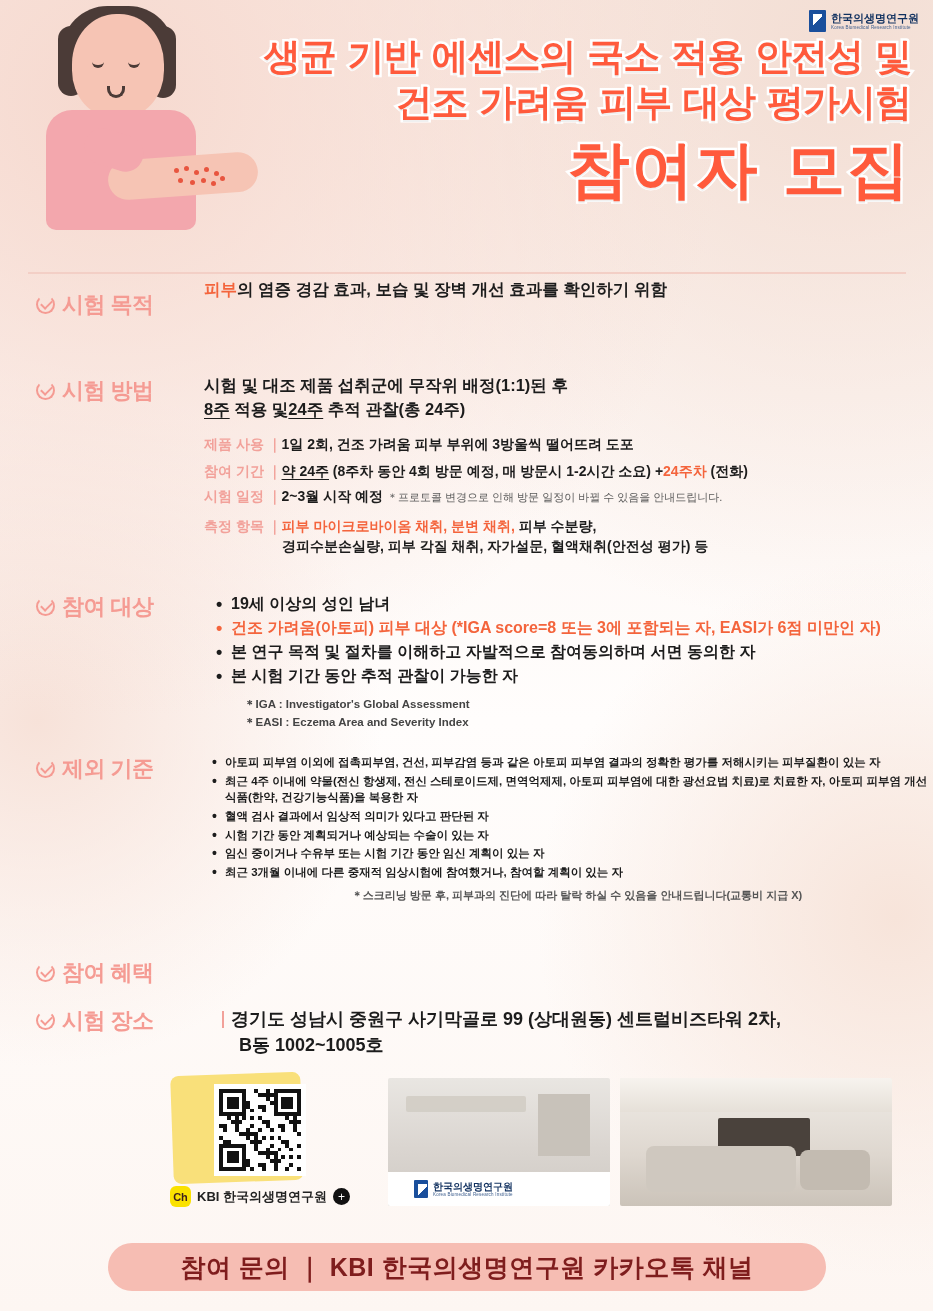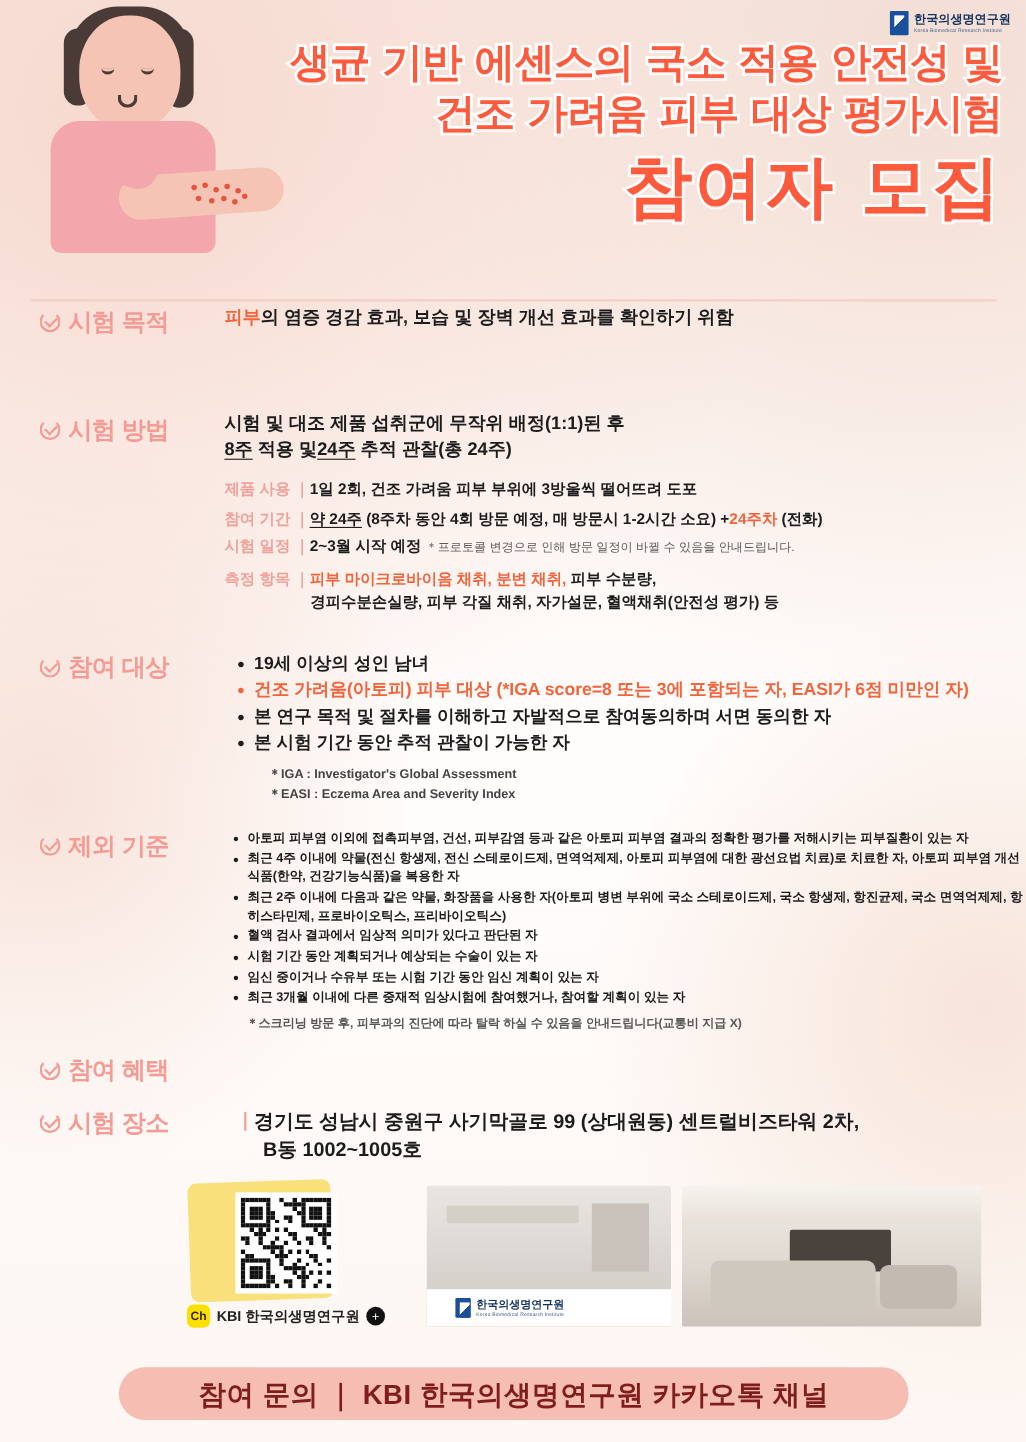--- a/index.html
+++ b/index.html
@@ -121,21 +121,21 @@
   .u { text-decoration: underline; text-underline-offset: 3px; }
   .tiny { font-size: 11px; font-weight: normal; color: #5a5a5a; }
   .bullets { list-style: none; }
   .bullets li { position: relative; padding-left: 15px; font-size: 16px; font-weight: bold; color: #1c1c1c; line-height: 1.5; }
   .bullets li::before { content: "•"; position: absolute; left: 0; top: -1px; font-size: 18px; }
   .bullets li.hl { color: #f4643c; }
   .note { font-size: 11.5px; font-weight: bold; color: #444; line-height: 1.6; margin-left: 28px; }
   .exclist { list-style: none; }
   .exclist li { position: relative; padding-left: 13px; font-size: 11.5px; font-weight: bold; color: #1c1c1c; line-height: 1.45; margin-bottom: 2px; }
   .exclist li::before { content: "•"; position: absolute; left: 0; top: -2px; font-size: 14px; }
-  .screen-note { font-size: 11px; font-weight: bold; color: #555; margin-top: 7px; margin-left: 12px; }
+  .screen-note { font-size: 11px; font-weight: bold; color: #555; margin-top: 7px; margin-left: 12px; text-align: center; }
   .barline { display: inline-block; width: 2px; height: 17px; background: #f2a19a; vertical-align: -3px; margin-right: 7px; }
 
   
   .media { position: absolute; top: 1078px; left: 0; width: 933px; height: 140px; }
   .qr-wrap { position: absolute; left: 160px; top: 0; width: 200px; text-align: center; }
   .qr-bg { position: absolute; left: 12px; top: -4px; width: 130px; height: 108px; background: #f9e07a; border-radius: 8px; transform: rotate(-2deg); }
   .qr { position: relative; width: 92px; height: 92px; margin: 6px auto 0; background: #fff; padding: 5px; }
   .qr canvas, .qr .grid { width: 82px; height: 82px; display: grid; grid-template-columns: repeat(21, 1fr); grid-template-rows: repeat(21, 1fr); }
   .qr .grid div { background: #111; }
   .ch-row { position: relative; display: flex; align-items: center; justify-content: center; gap: 6px; margin-top: 10px; }
@@ -204,21 +204,21 @@
     <div class="title-line t1">생균 기반 에센스의 국소 적용 안전성 및</div>
     <div class="title-line t2">건조 가려움 피부 대상 평가시험</div>
     <div class="title-line t3">참여자 모집</div>
   </div>
 
   <div class="divider"></div>
 
   <div class="content">
 
     <div class="sec" style="height:68px">
-      <div class="hd" style="top:0">
+      <div class="hd" style="top:12px">
         <span class="check"></span>
         <span>시험 목적</span>
       </div>
       <div class="bd">
         <div class="ln">
           <span class="orange-b">피부</span><span>의 염증 경감 효과, 보습 및 장벽 개선 효과를 확인하기 위함</span>
         </div>
       </div>
     </div>
 
@@ -278,21 +278,20 @@
 
     <div class="sec" style="height:200px; margin-top:2px">
       <div class="hd" style="top:0px">
         <span class="check"></span>
         <span>제외 기준</span>
       </div>
       <div class="bd" style="margin-left:176px; width:718px">
         <ul class="exclist">
           <li>아토피 피부염 이외에 접촉피부염, 건선, 피부감염 등과 같은 아토피 피부염 결과의 정확한 평가를 저해시키는 피부질환이 있는 자</li>
           <li>최근 4주 이내에 약물(전신 항생제, 전신 스테로이드제, 면역억제제, 아토피 피부염에 대한 광선요법 치료)로 치료한 자,  아토피 피부염 개선 식품(한약, 건강기능식품)을 복용한 자</li>
-          <li>최근 2주 이내에 다음과 같은 약물, 화장품을 사용한 자(아토피 병변 부위에 국소 스테로이드제, 국소 항생제, 항진균제, 국소 면역억제제, 항히스타민제, 프로바이오틱스, 프리바이오틱스)</li>
           <li>혈액 검사 결과에서 임상적 의미가 있다고 판단된 자</li>
           <li>시험 기간 동안 계획되거나 예상되는 수술이 있는 자</li>
           <li>임신 중이거나 수유부 또는 시험 기간 동안 임신 계획이 있는 자</li>
           <li>최근 3개월 이내에 다른 중재적 임상시험에 참여했거나, 참여할 계획이 있는 자</li>
         </ul>
         <div class="screen-note">＊스크리닝 방문 후, 피부과의 진단에 따라 탈락 하실 수 있음을 안내드립니다(교통비 지급 X)</div>
       </div>
     </div>
 
     <div class="sec" style="height:44px; margin-top:4px">

